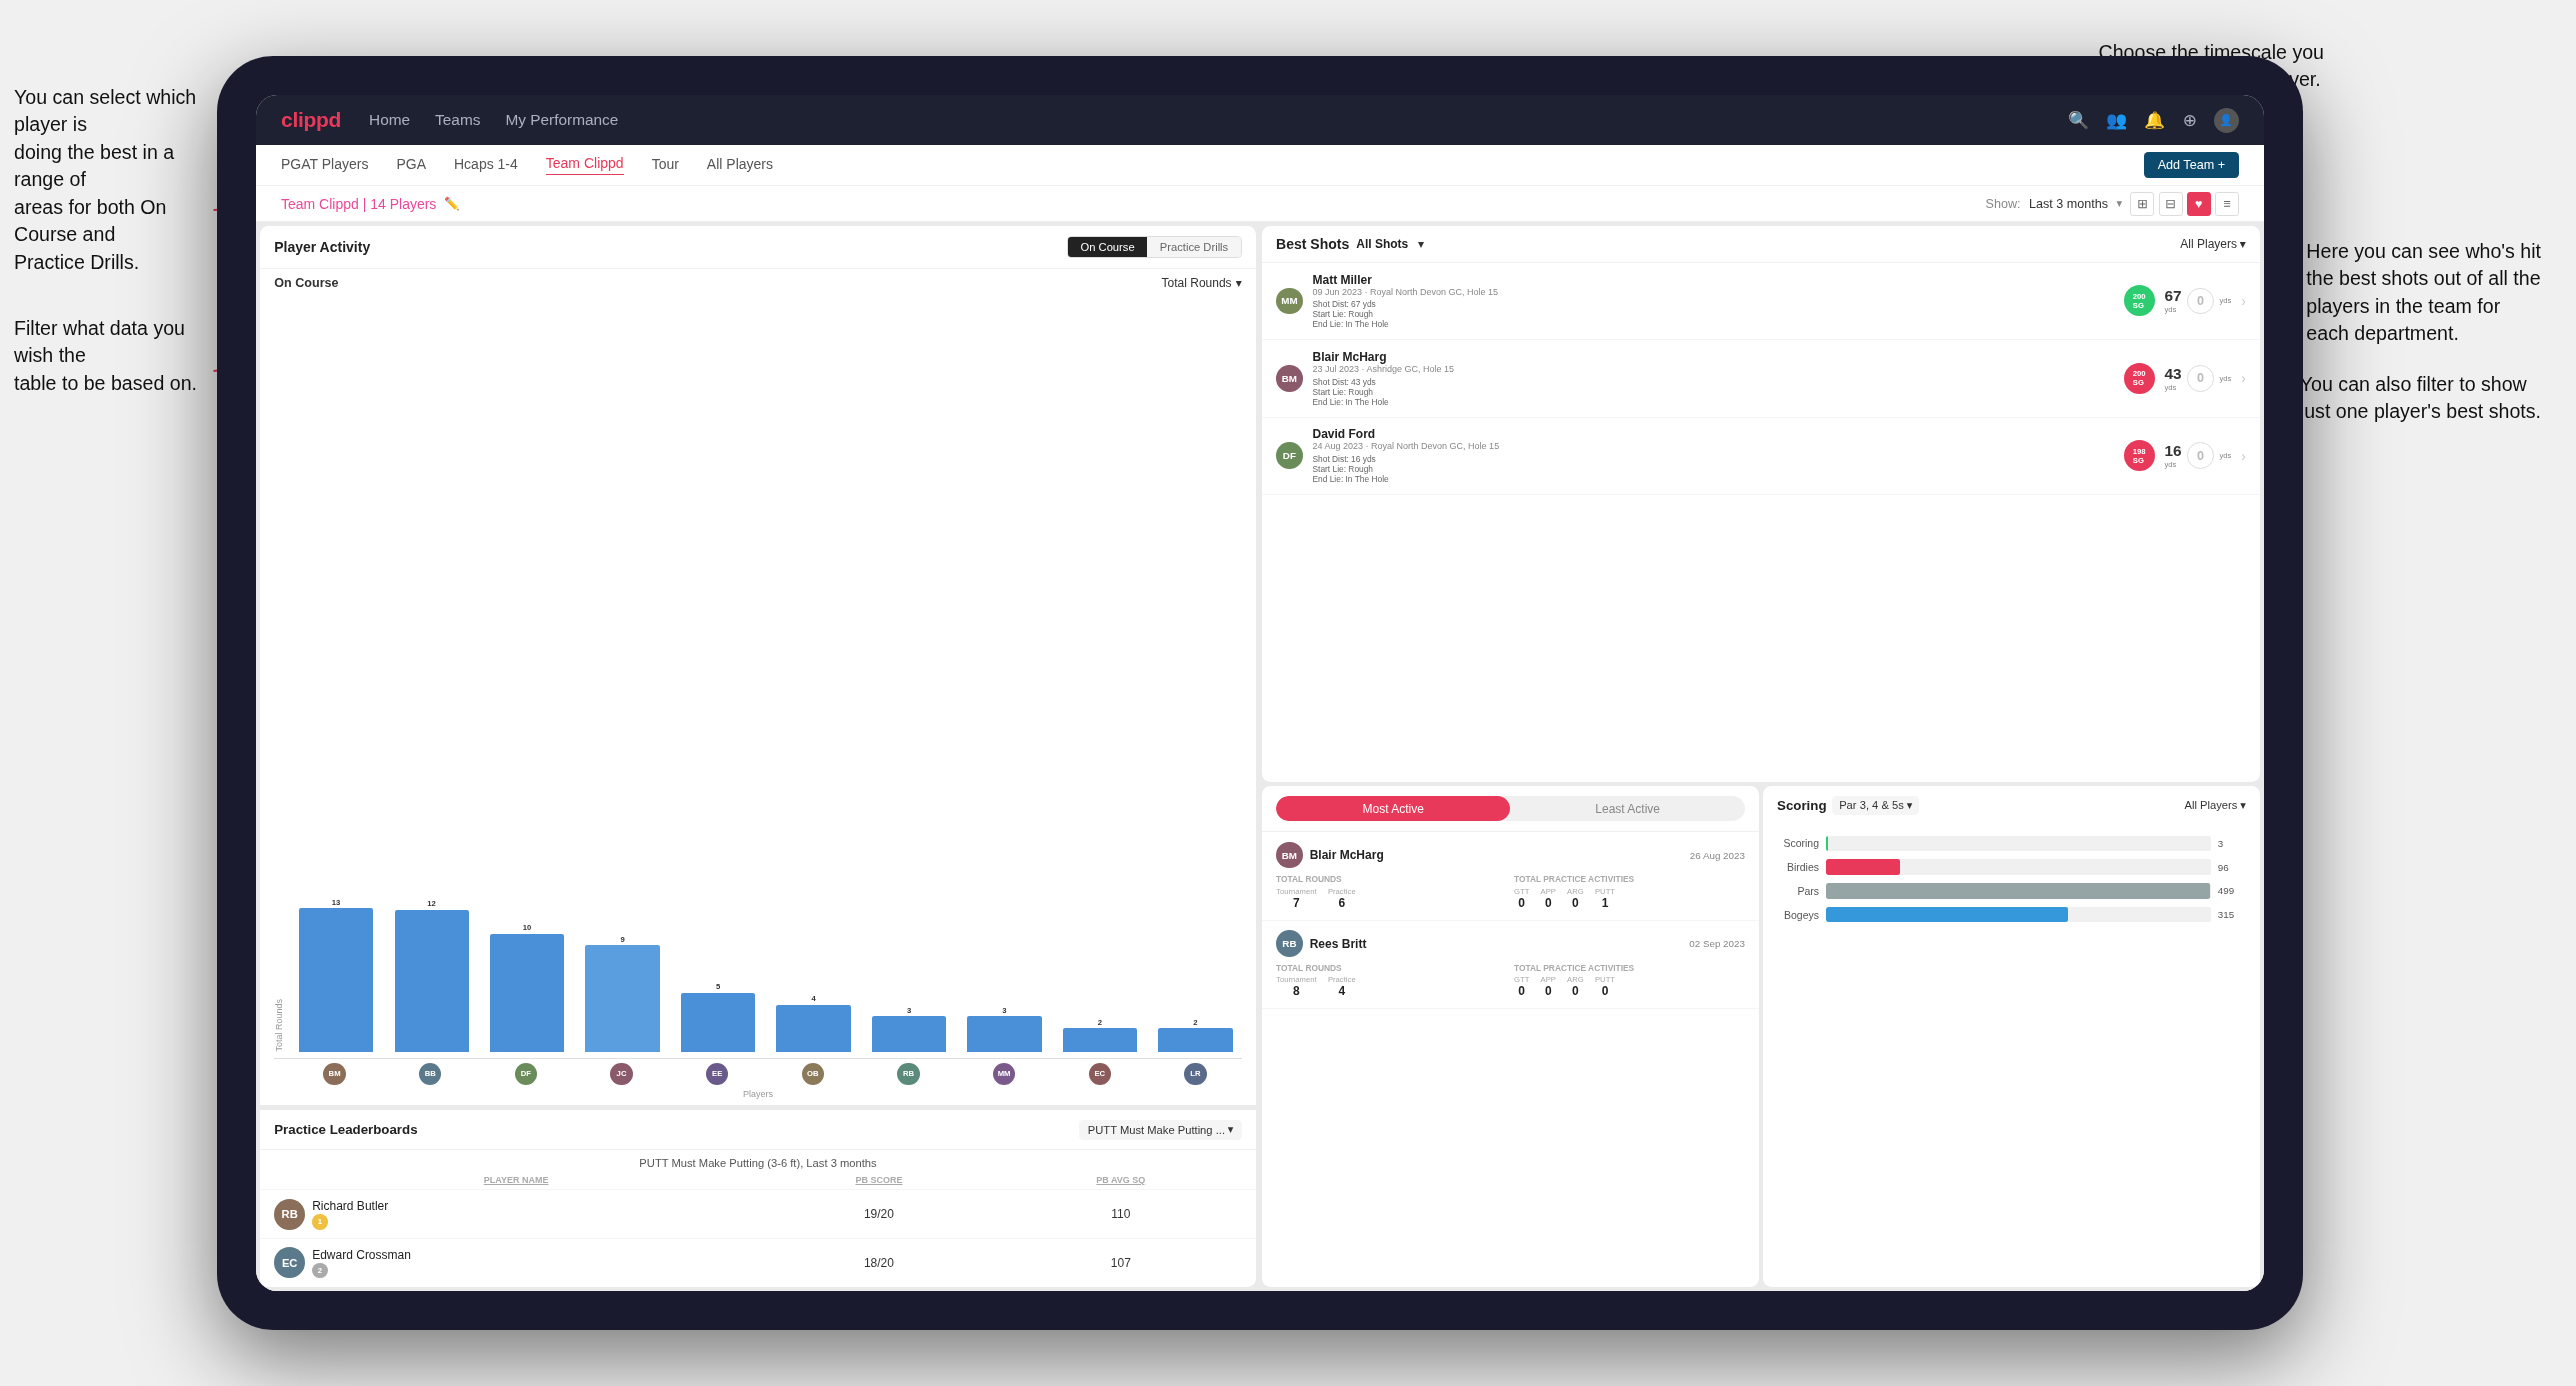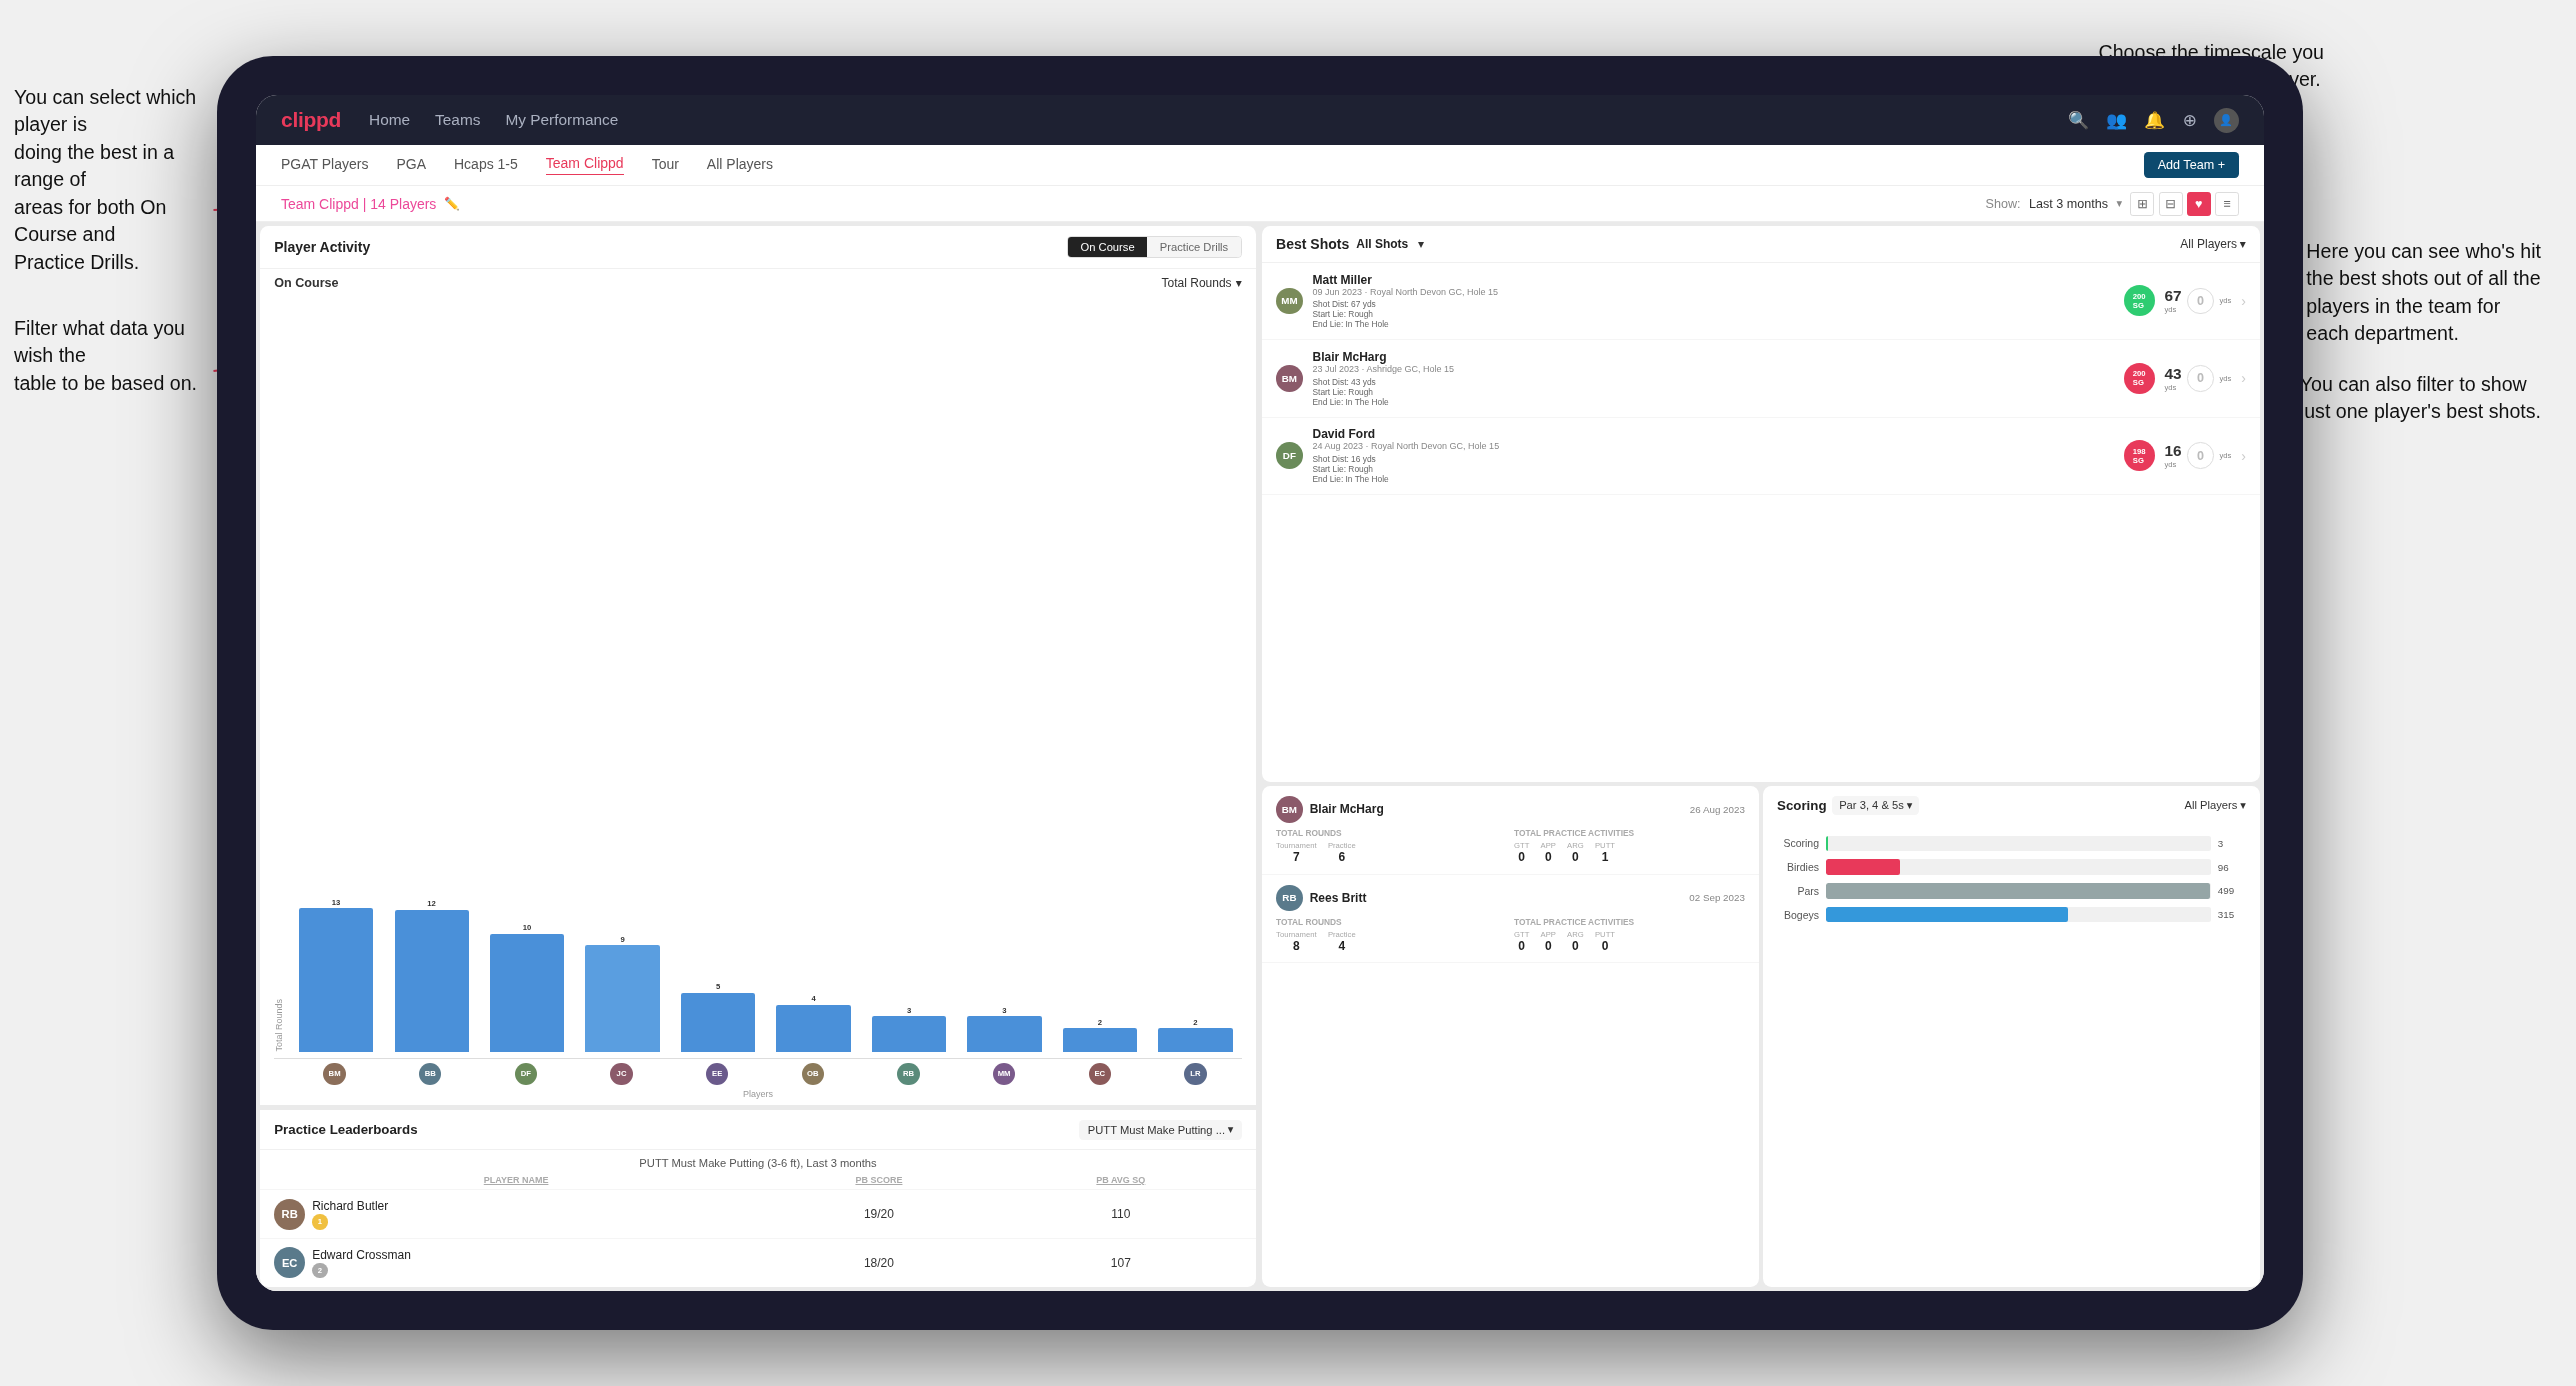--- a/index.html
+++ b/index.html
@@ -706,21 +706,21 @@
         <div class="nav-icon">👥</div>
         <div class="nav-icon">🔔</div>
         <div class="nav-icon">⊕</div>
         <div class="nav-avatar">👤</div>
       </div>
     </div>
 
     <div class="tabs-row">
       <div class="tab-item">PGAT Players</div>
       <div class="tab-item">PGA</div>
-      <div class="tab-item">Hcaps 1-5</div>
+      <div class="tab-item">Hcaps 1-4</div>
       <div class="tab-item active">Team Clippd</div>
       <div class="tab-item">Tour</div>
       <div class="tab-item">All Players</div>
       <div class="add-team-btn">Add Team +</div>
     </div>
 
     <div class="sub-header">
       <div class="sub-header-title">Team Clippd | 14 Players</div>
       <div class="sub-header-edit">✏️</div>
       <div class="sub-header-right">
@@ -978,20 +978,26 @@
               <div class="shot-stat-zero">0</div>
               <div class="shot-stat-unit">yds</div>
             </div>
             <div class="shot-chevron">›</div>
           </div>
         </div>
 
         <div style="flex:1; display:flex; margin:2.1px 4.2px 4.2px 2.1px; gap:0;">
 
           <div class="panel" style="flex:1; margin:0 2.1px 0 0;">
+            <div class="ma-header">
+              <div class="ma-toggle-group">
+                <button class="ma-toggle-btn active">Most Active</button>
+                <button class="ma-toggle-btn">Least Active</button>
+              </div>
+            </div>
 
             <div class="ma-player-card">
               <div class="ma-player-top">
                 <div class="ma-avatar" style="background:#8b5a6a;">BM</div>
                 <div class="ma-name">Blair McHarg</div>
                 <div class="ma-date">26 Aug 2023</div>
               </div>
               <div class="ma-stats-grid">
                 <div class="ma-stat-group">
                   <div class="ma-stat-label">Total Rounds</div>

